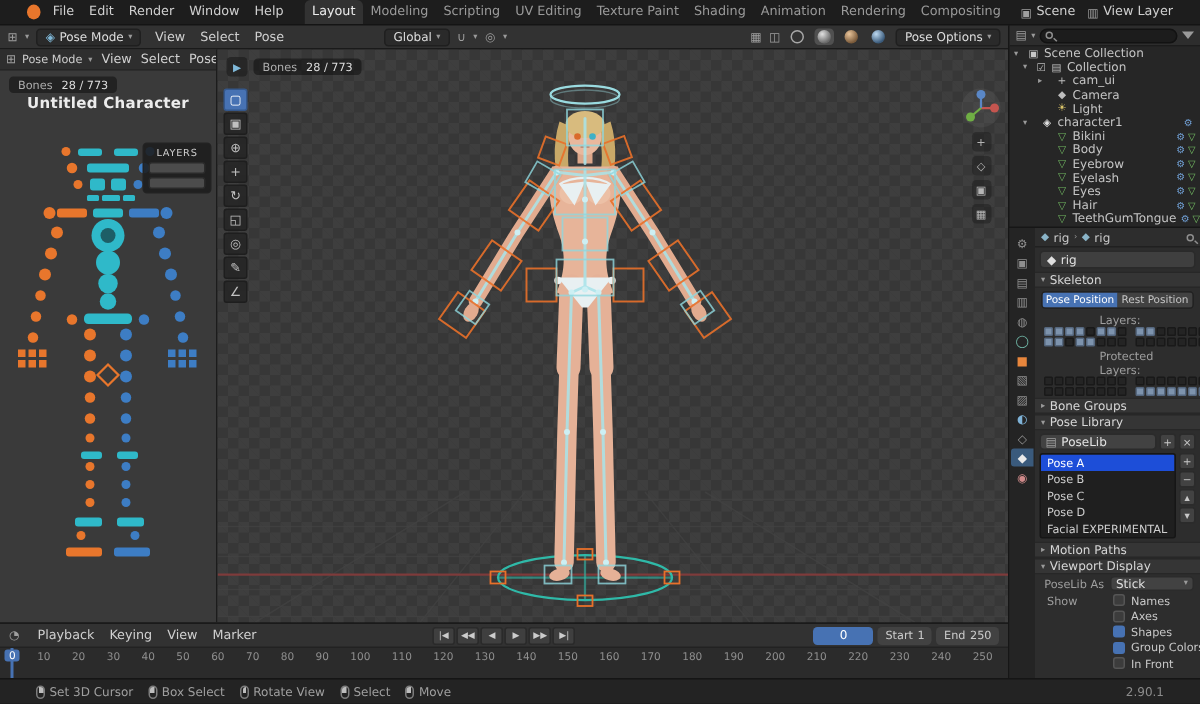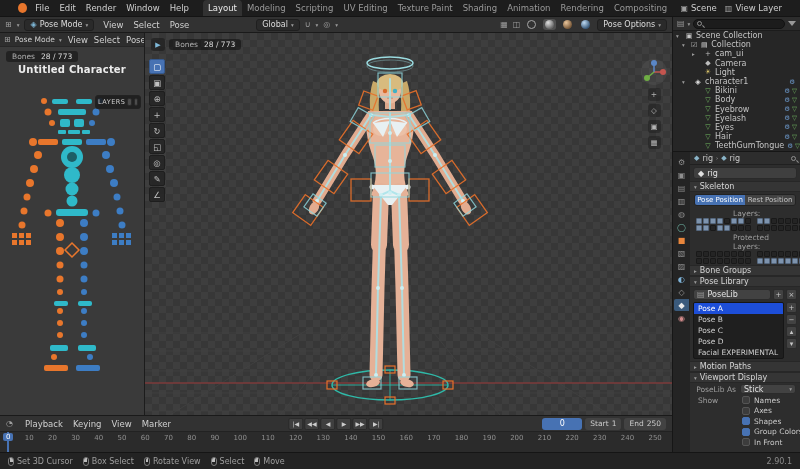--- a/index.html
+++ b/index.html
@@ -29,21 +29,21 @@
   .sph.rend{background:radial-gradient(circle at 35% 30%,#bcd8f0,#3a5a7a 70%);}
   .sphactive{background:#505050;border-radius:3px;padding:1px 2px;}
 
   
   #leftpanel{left:0;top:33px;width:145px;height:382px;background:#3a3a3a;border-right:1px solid #1c1c1c;overflow:hidden;}
   .lp-header{height:14px;background:#2e2e2e;display:flex;align-items:center;gap:4px;padding:0 4px;font-size:7.5px;border-bottom:1px solid #262626;white-space:nowrap;overflow:hidden;color:#cfcfcf;}
   .stats{display:inline-flex;gap:6px;background:rgba(15,15,15,.55);border-radius:3px;padding:1px 6px;font-size:7.5px;color:#aeaeae;margin:4px 0 0 6px;}
   .stats b{color:#dcdcdc;font-weight:normal;}
   .lp-title{font-size:10px;color:#ececec;text-align:center;margin-top:2px;font-weight:bold;letter-spacing:.2px;}
   #picker-svg{position:absolute;left:0;top:62px;width:145px;height:320px;}
-  .layersbox{position:absolute;top:62px;right:3px;width:46px;background:rgba(28,28,28,.88);border:1px solid #222;border-radius:3px;padding:2px;display:flex;flex-direction:row;gap:2px;align-items:center;z-index:4;}
+  .layersbox{position:absolute;top:62px;right:3px;width:46px;background:rgba(28,28,28,.88);border:1px solid #222;border-radius:3px;padding:2px;display:flex;flex-direction:column;gap:2px;align-items:center;z-index:4;}
   .layersbox .lbl{font-size:6.5px;color:#cfcfcf;letter-spacing:.5px;}
   .lbtn{width:38px;height:8px;background:#4c4c4c;border:1px solid #2a2a2a;border-radius:2px;}
 
   
   #viewport{left:145px;top:33px;width:527px;height:382px;overflow:hidden;background-color:#373737;
     background-image:linear-gradient(45deg,#3e3e3e 25%,transparent 25%,transparent 75%,#3e3e3e 75%),
                      linear-gradient(45deg,#3e3e3e 25%,transparent 25%,transparent 75%,#3e3e3e 75%);
     background-position:0 0,7px 7px;background-size:14px 14px;}
   .vp-stats{position:absolute;left:6px;top:5px;display:flex;gap:4px;align-items:center;z-index:5;}
   .vp-iconbtn{width:14px;height:13px;background:rgba(25,25,25,.6);border-radius:3px;color:#7fb8d8;font-size:7px;display:flex;align-items:center;justify-content:center;}
@@ -117,21 +117,21 @@
   .tbtn{min-width:15px;height:12px;background:#3f3f3f;border:1px solid #2a2a2a;border-radius:2px;display:flex;align-items:center;justify-content:center;font-size:6px;color:#ccc;padding:0 2px;white-space:nowrap;}
   .tl-fields{margin-left:auto;display:flex;gap:3px;align-items:center;}
   .framefield{width:40px;height:12px;background:#4772b3;border-radius:3px;color:#fff;display:flex;align-items:center;justify-content:center;font-size:8px;}
   .sefield{height:12px;background:#424242;border-radius:3px;display:flex;align-items:center;gap:3px;padding:0 5px;font-size:7.5px;color:#ccc;}
   .ruler{position:relative;height:20px;background:#2b2b2b;}
   .ticks{display:flex;justify-content:space-between;padding:2px 10px 0 6px;font-size:7px;color:#8f8f8f;}
   .playhead{position:absolute;left:7px;top:0;bottom:0;width:2px;background:#4772b3;}
   .ph-chip{position:absolute;left:3px;top:1px;background:#4772b3;color:#fff;font-size:7px;border-radius:2px;padding:0 3px;z-index:2;}
 
   
-  #statusbar{left:0;top:452px;width:800px;height:17px;background:#232323;border-top:1px solid #151515;display:flex;align-items:center;gap:20px;padding:0 8px;font-size:8px;color:#9f9f9f;}
+  #statusbar{left:0;top:452px;width:800px;height:17px;background:#232323;border-top:1px solid #151515;display:flex;align-items:center;gap:20px;padding:0 24px;font-size:8px;color:#9f9f9f;}
   .hint{display:flex;align-items:center;gap:3px;white-space:nowrap;}
   .mi{width:6px;height:9px;border:1px solid #7c7c7c;border-radius:3px;position:relative;flex:none;}
   .mi::after{content:"";position:absolute;left:0;top:0;width:3px;height:4px;background:#bdbdbd;border-radius:2px 0 0 0;}
   .mi.ic-r::after{left:auto;right:0;border-radius:0 2px 0 0;}
   .mi.ic-m::after{left:1.5px;width:2px;}
   .ver{margin-left:auto;color:#8b8b8b;}
 </style>
 </head>
 <body>
 

